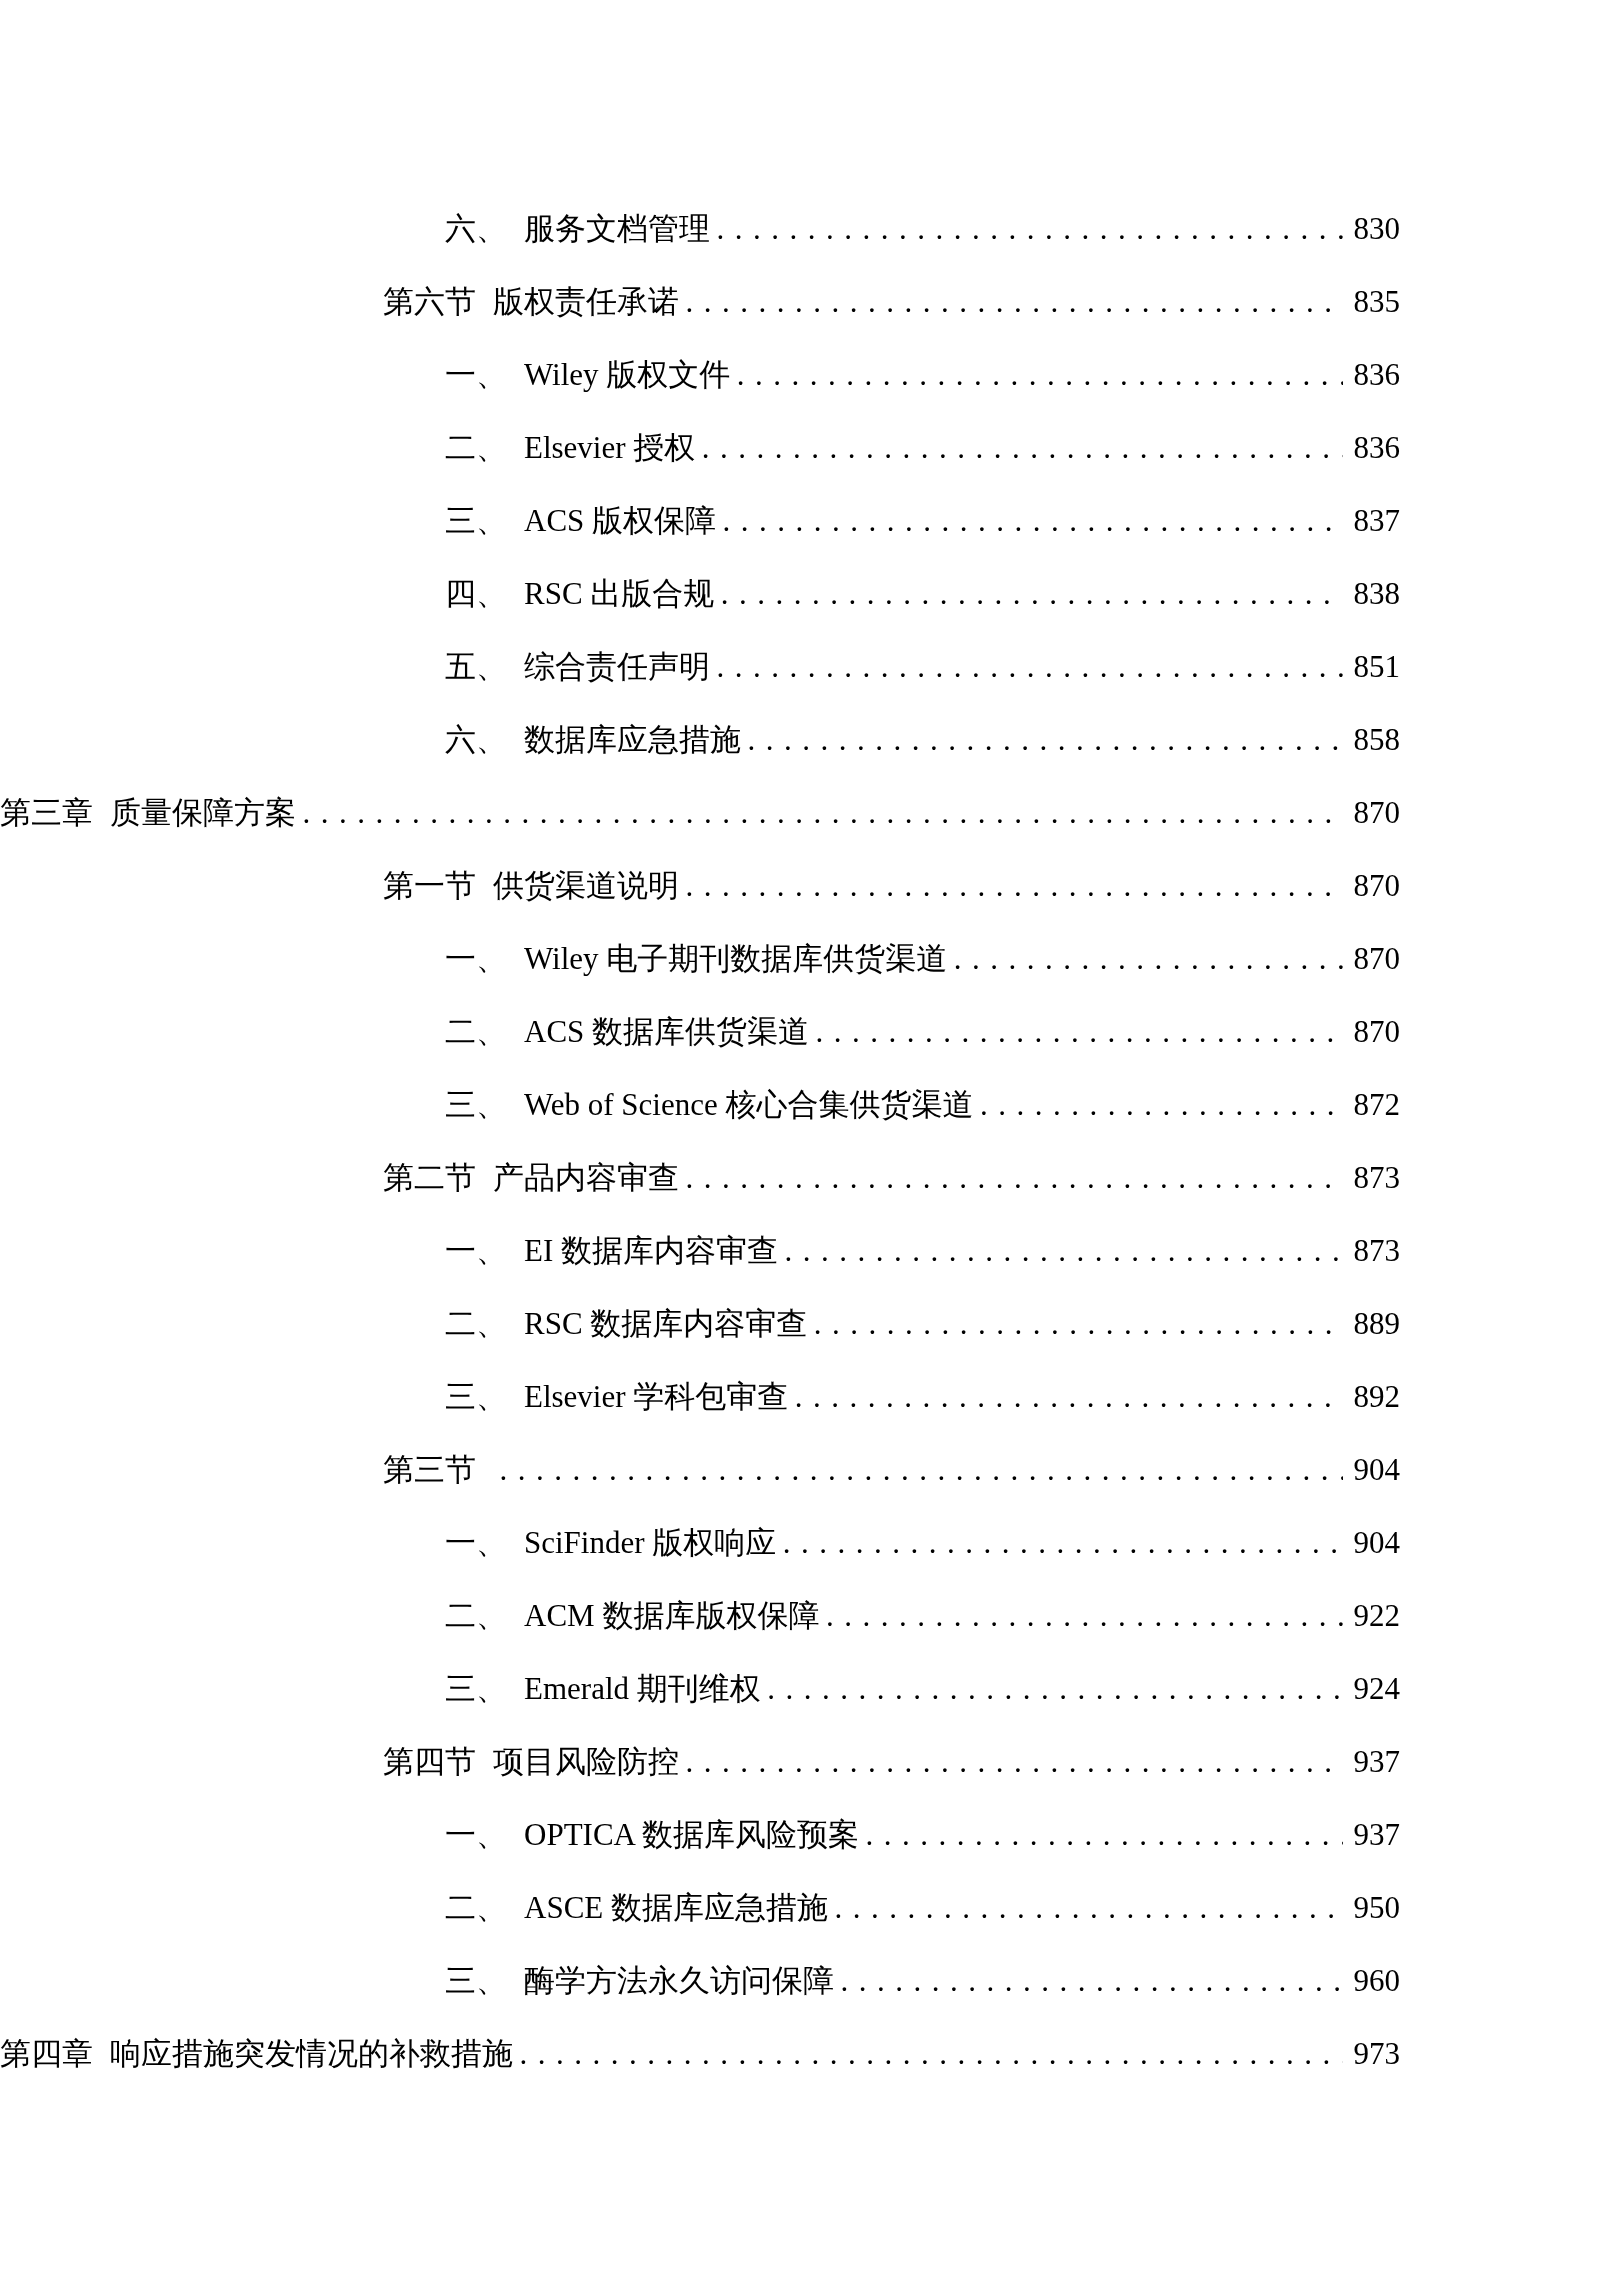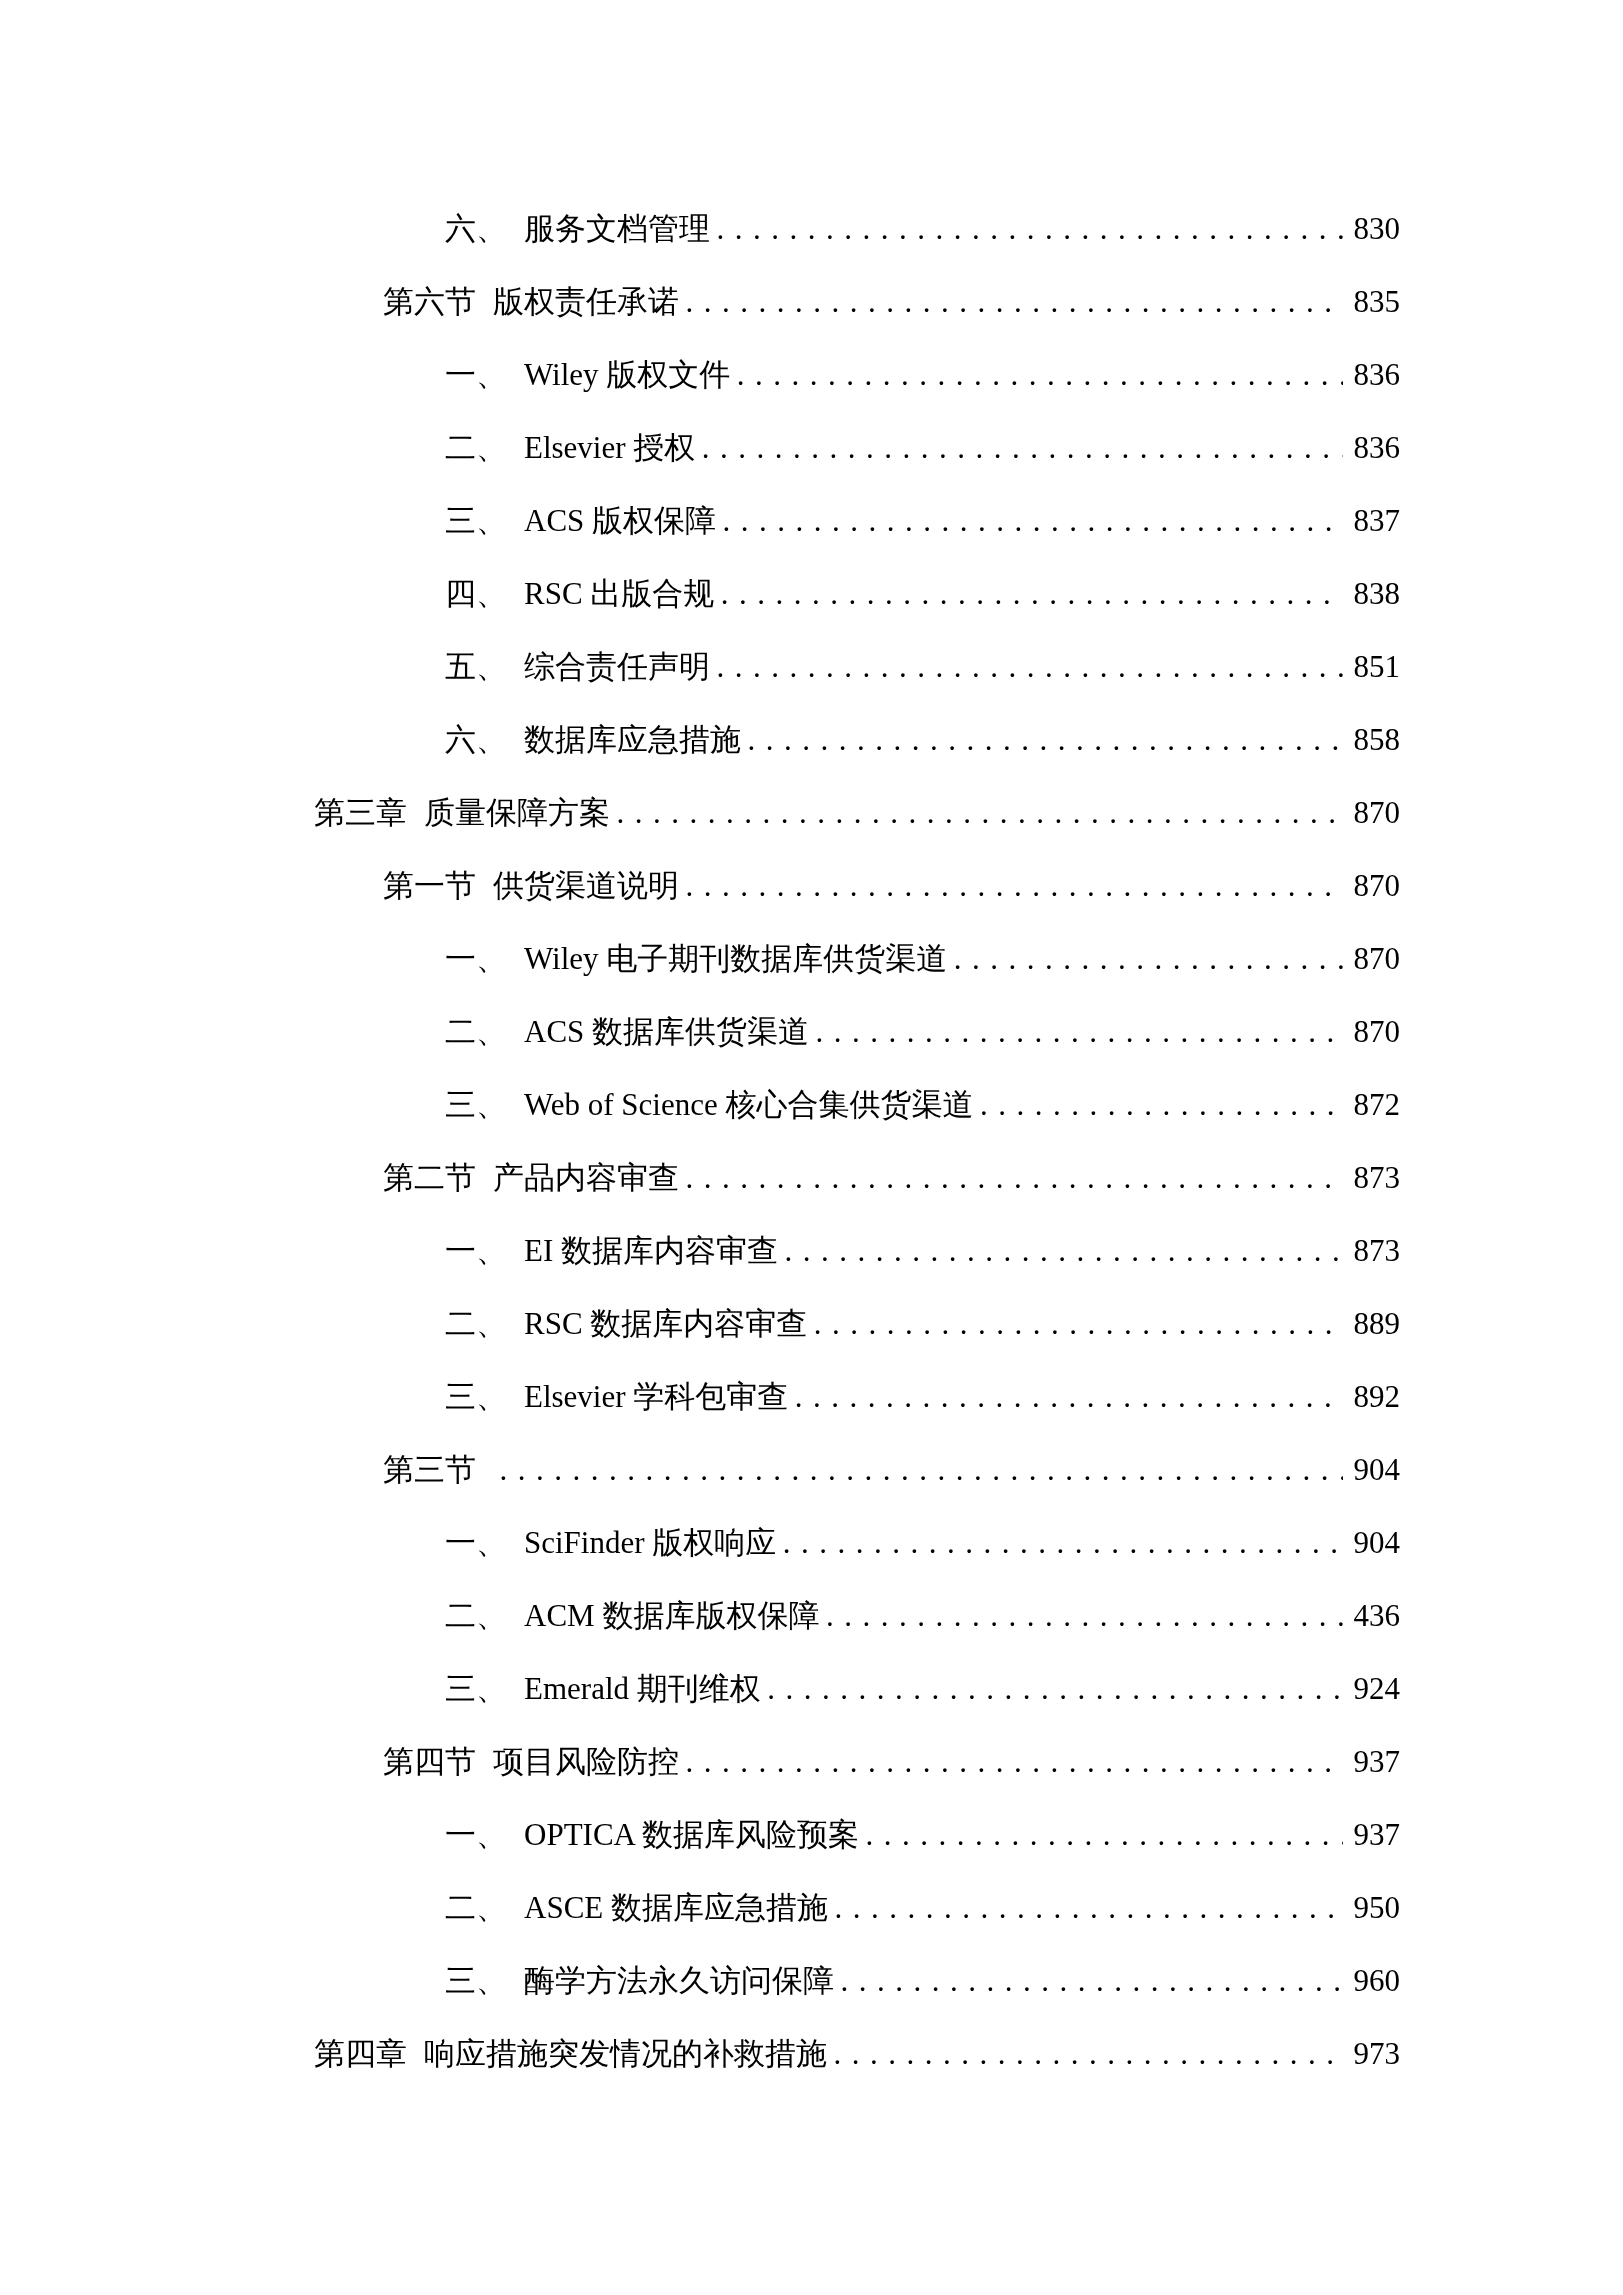--- a/index.html
+++ b/index.html
@@ -26,21 +26,21 @@
     list-style: none;
   }
   .toc-entry {
     display: flex;
     align-items: baseline;
     height: 73px;
     line-height: 73px;
     font-size: 31px;
     white-space: nowrap;
   }
-  .toc-entry.lv-chapter { margin-left: 314px; }
+  .toc-entry.lv-chapter { }
   .toc-entry.lv-section { margin-left: 383px; }
   .toc-entry.lv-item    { margin-left: 445px; }
   .entry-num {
     margin-right: 17px;
     flex: 0 0 auto;
   }
   .entry-title {
     flex: 0 0 auto;
   }
   .entry-leader {
@@ -172,21 +172,21 @@
       <li class="toc-entry lv-item">
     <span class="entry-num">一、</span>
     <span class="entry-title">SciFinder 版权响应</span>
     <span class="entry-leader">................................................................................</span>
     <span class="entry-page">904</span>
   </li>
       <li class="toc-entry lv-item">
     <span class="entry-num">二、</span>
     <span class="entry-title">ACM 数据库版权保障</span>
     <span class="entry-leader">................................................................................</span>
-    <span class="entry-page">436</span>
+    <span class="entry-page">922</span>
   </li>
       <li class="toc-entry lv-item">
     <span class="entry-num">三、</span>
     <span class="entry-title">Emerald 期刊维权</span>
     <span class="entry-leader">................................................................................</span>
     <span class="entry-page">924</span>
   </li>
       <li class="toc-entry lv-section">
     <span class="entry-num">第四节</span>
     <span class="entry-title">项目风险防控</span>

